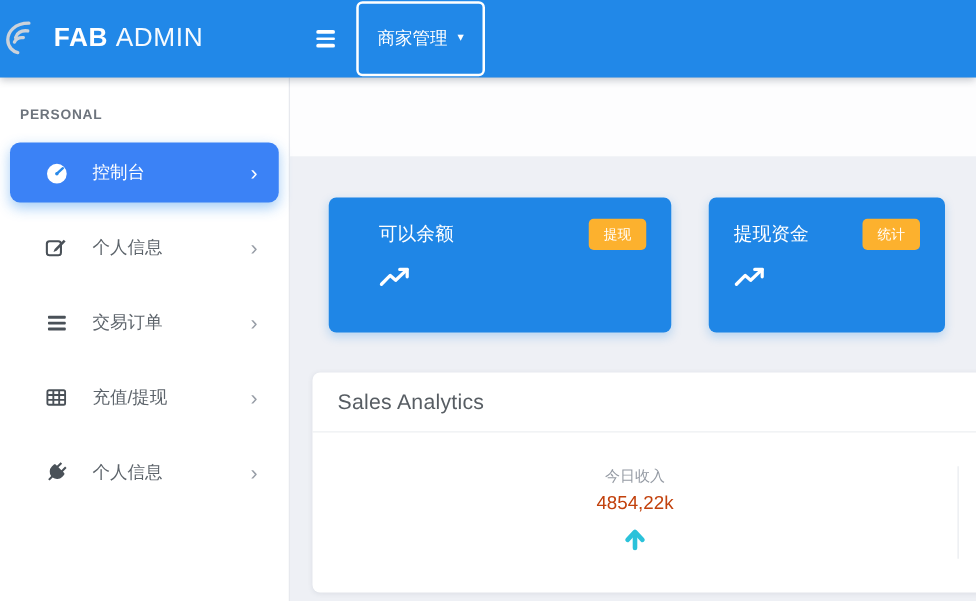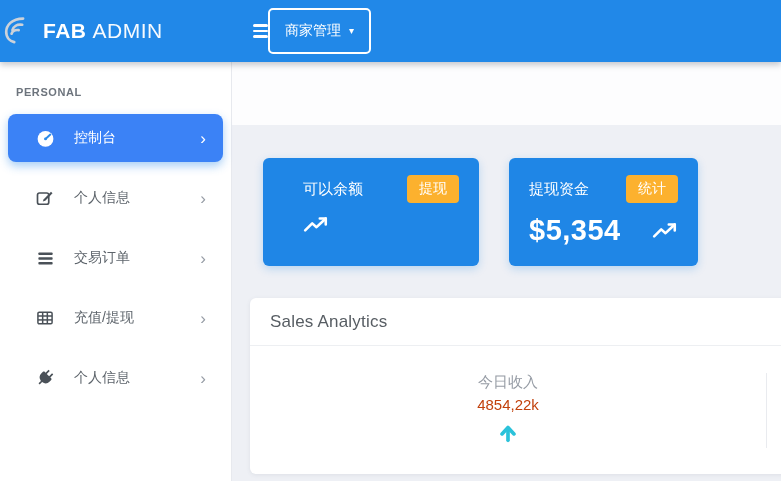--- a/index.html
+++ b/index.html
@@ -16,21 +16,21 @@
     box-shadow:0 3px 6px rgba(50,60,80,.28);
   }
   .brand { width:232px; display:flex; align-items:center; }
   .brand-logo { width:32px; height:34px; margin-right:11px; }
   .brand-text { font-size:21px; color:#fff; letter-spacing:.5px; white-space:nowrap; }
   .brand-bold { font-weight:700; }
   .brand-light { font-weight:400; color:rgba(255,255,255,.96); margin-left:6px; }
   .hamburger { margin-left:21px; display:flex; flex-direction:column; gap:3px; cursor:pointer; }
   .hamburger span { display:block; width:15px; height:2.6px; background:#fff; border-radius:2px; }
   .merchant-btn {
-    margin-left:0; height:46px; padding:0 15px;
+    margin-left:17px; height:60px; padding:0 15px;
     border:2px solid #fff; border-radius:5px; background:transparent;
     color:#fff; font-size:14px; display:flex; align-items:center; gap:8px;
     cursor:pointer; font-family:inherit;
   }
   .caret { font-size:10px; line-height:1; }
 
   
   .sidebar {
     position:absolute; top:62px; left:0; bottom:0; width:232px;
     background:#fff; border-right:1px solid #e7e9ee; z-index:10;
@@ -56,47 +56,47 @@
   
   .main { position:absolute; top:62px; left:232px; right:0; bottom:0; background:#eef0f5; }
   .top-band { height:63px; background:#fdfdfe; }
   .content { padding:33px 0 0 18px; }
 
   .cards-row { display:flex; gap:30px; margin-left:13px; }
   .stat-card {
     height:108px; border-radius:6px; background:#1f86e6; color:#fff;
     padding:17px 20px 18px; box-shadow:0 3px 8px rgba(31,134,230,.25);
   }
-  .stat-card.c1 { width:216px;padding-left:40px; }
+  .stat-card.c1 { width:274px;padding-left:40px; }
   .stat-card.c2 { width:189px; }
   .stat-top { display:flex; justify-content:space-between; align-items:center; }
   .stat-title { font-size:15px; }
   .stat-badge {
-    background:#fcb12e; color:#fff; font-size:14px; padding:5px 12px;
+    background:#fcb12e; color:#fff; font-size:11px; padding:5px 12px;
     border-radius:4px; cursor:pointer; white-space:nowrap;
   }
   .stat-bottom { display:flex; justify-content:space-between; align-items:center; margin-top:11px; }
   .stat-value { font-size:29px; font-weight:700; letter-spacing:.5px; }
   .trend-icon { width:26px; height:22px; }
 
   
   .sales-card {
     margin-top:32px; width:562px; background:#fff; border-radius:6px;
     box-shadow:0 1px 4px rgba(80,90,110,.10); min-height:176px;
   }
   .sales-header {
     padding:14px 20px 13px; border-bottom:1px solid #edeff2;
     font-size:17px; color:#575d63; letter-spacing:.2px;
   }
   .sales-body { display:flex; }
   .sales-col {
     width:517px; margin:27px 0 23px; border-right:1px solid #e9ebef;
     text-align:center;
   }
-  .metric-label { font-size:15px; color:#959ba4; }
+  .metric-label { font-size:12px; color:#959ba4; }
   .metric-value { font-size:15px; color:#c2410c; font-weight:500; margin-top:4px; }
   .metric-arrow { margin-top:9px; }
 </style>
 </head>
 <body>
 
 <div class="header">
   <div class="brand">
     <svg class="brand-logo" viewBox="0 0 36 36">
       <g fill="none" stroke="#ccd2da" stroke-linecap="round">
@@ -200,21 +200,20 @@
           </svg>
         </div>
       </div>
 
       <div class="stat-card c2">
         <div class="stat-top">
           <span class="stat-title">提现资金</span>
           <span class="stat-badge">统计</span>
         </div>
         <div class="stat-bottom">
-          <span class="stat-value">$5,354</span>
           <svg class="trend-icon" viewBox="0 0 24 18" fill="none" stroke="#fff" stroke-width="2.4" stroke-linecap="round" stroke-linejoin="round">
             <polyline points="2,14 8.5,7.5 12.5,11 21,3"></polyline>
             <polyline points="15.5,3 21,3 21,8.5"></polyline>
           </svg>
         </div>
       </div>
     </div>
 
     <div class="sales-card">
       <div class="sales-header">Sales Analytics</div>

